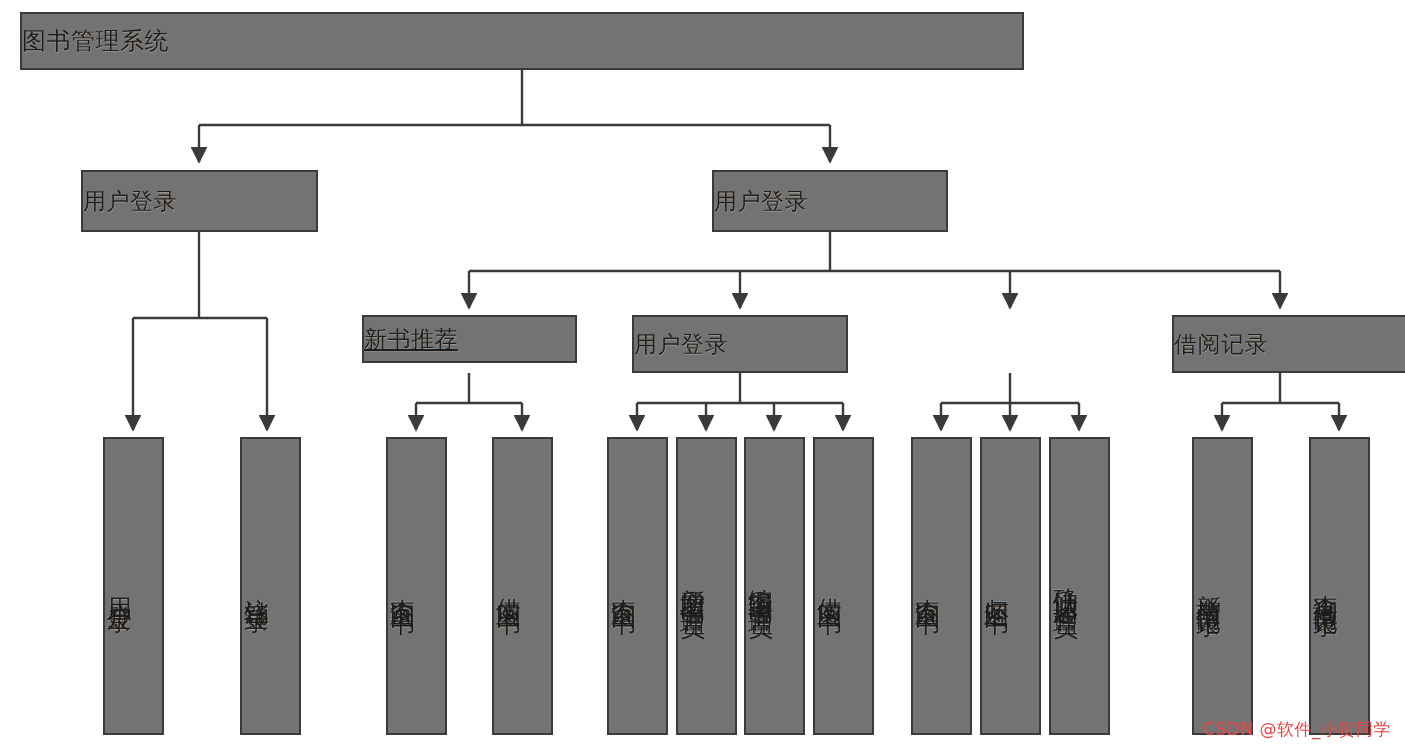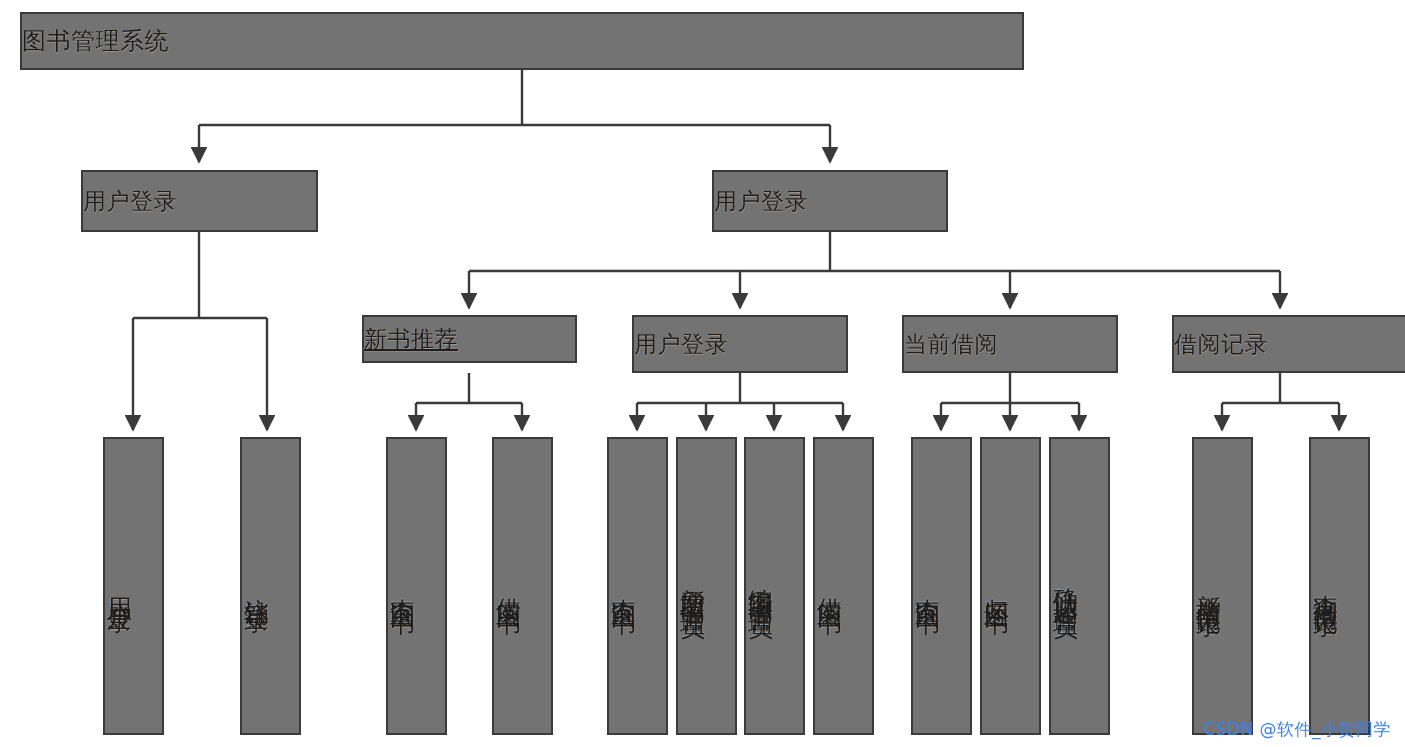--- a/index.html
+++ b/index.html
@@ -45,21 +45,21 @@
     letter-spacing:4px;
     white-space:normal;
     max-height:100%;
   }
 
   #watermark{
     position:absolute;
     right:14px;
     bottom:6px;
     font-size:17px;
-    color:#3b82f6;
+    color:#ef4444;
     letter-spacing:0.5px;
     white-space:nowrap;
     z-index:5;
     font-family:"DejaVu Sans","Liberation Sans",sans-serif;
   }
 </style>
 </head>
 <body>
 
 <div id="diagram">
@@ -124,23 +124,20 @@
   <div class="node h-node" style="left:712px;top:170px;width:236px;height:62px;">
     <span class="node-label">用户登录</span>
   </div>
 
   <div class="node h-node" style="left:362px;top:315px;width:215px;height:48px;text-decoration:underline;">
     <span class="node-label">新书推荐</span>
   </div>
   <div class="node h-node" style="left:632px;top:315px;width:216px;height:58px;">
     <span class="node-label">用户登录</span>
   </div>
-  <div class="node h-node" style="left:902px;top:315px;width:216px;height:58px;">
-    <span class="node-label">当前借阅</span>
-  </div>
   <div class="node h-node" style="left:1172px;top:315px;width:236px;height:58px;">
     <span class="node-label">借阅记录</span>
   </div>
 
   <div class="node v-node" style="left:103px;top:437px;width:61px;height:298px;">
     <span class="node-label">用户登录</span>
   </div>
   <div class="node v-node" style="left:240px;top:437px;width:61px;height:298px;">
     <span class="node-label">注销登录</span>
   </div>

